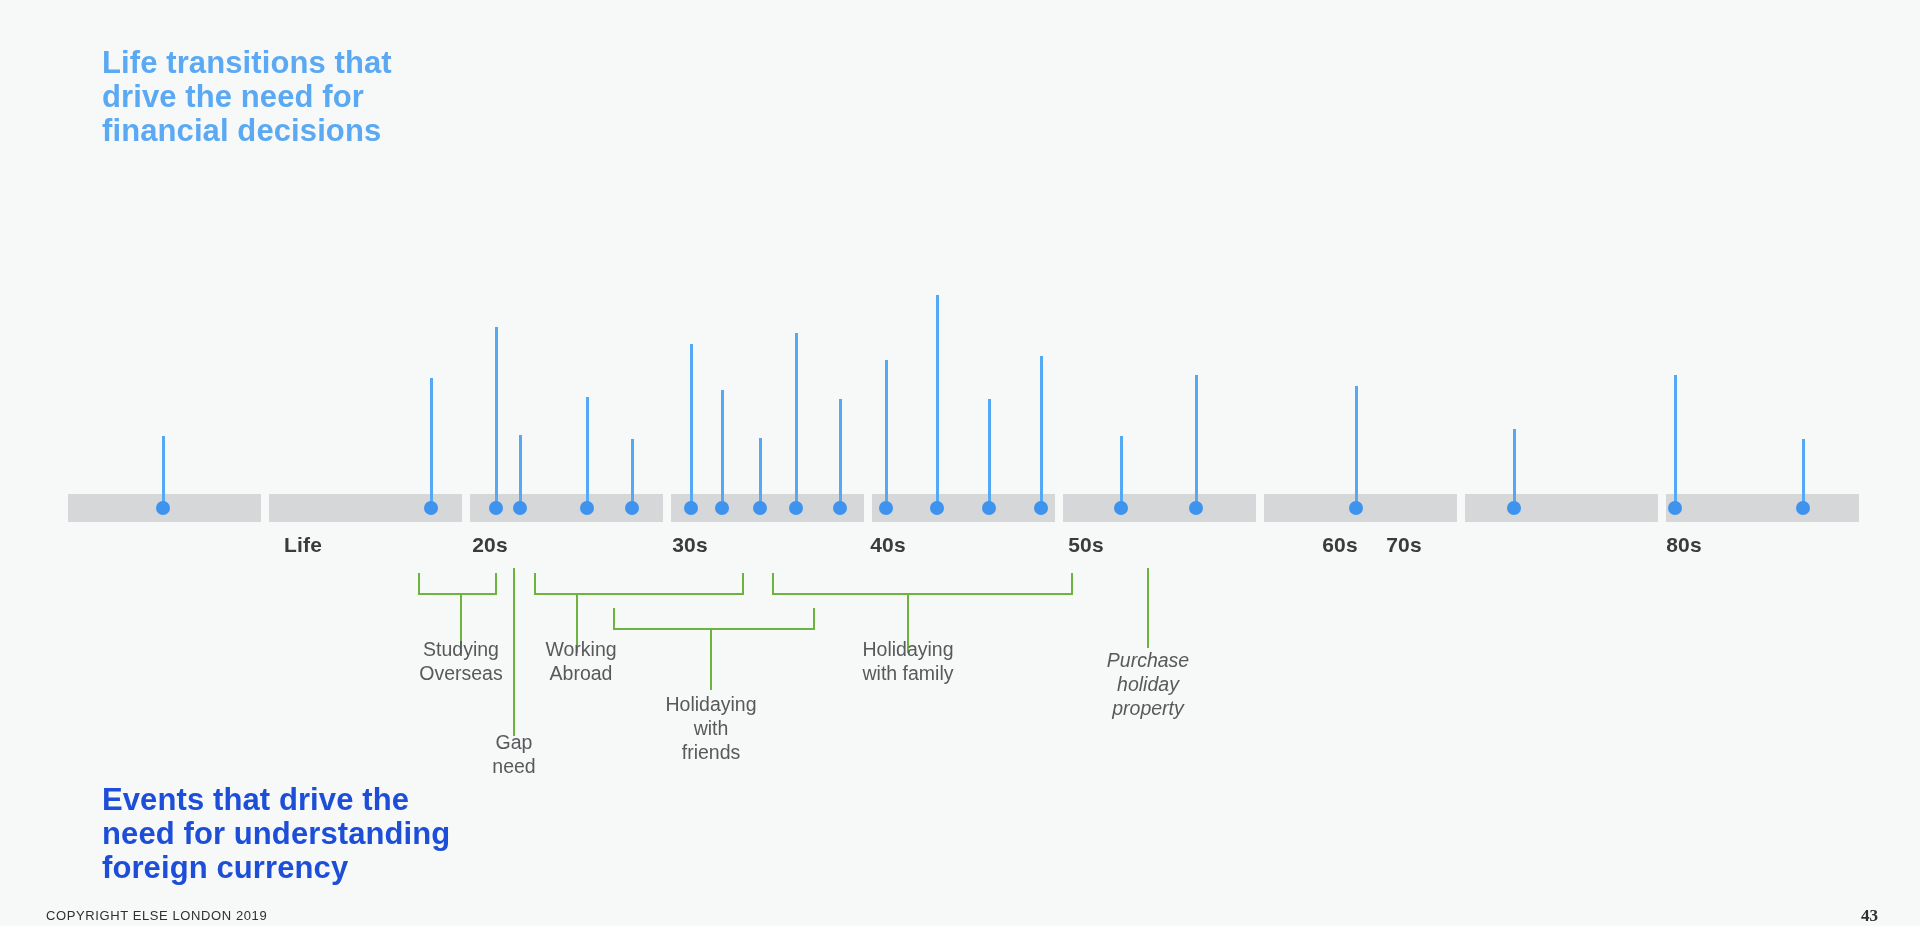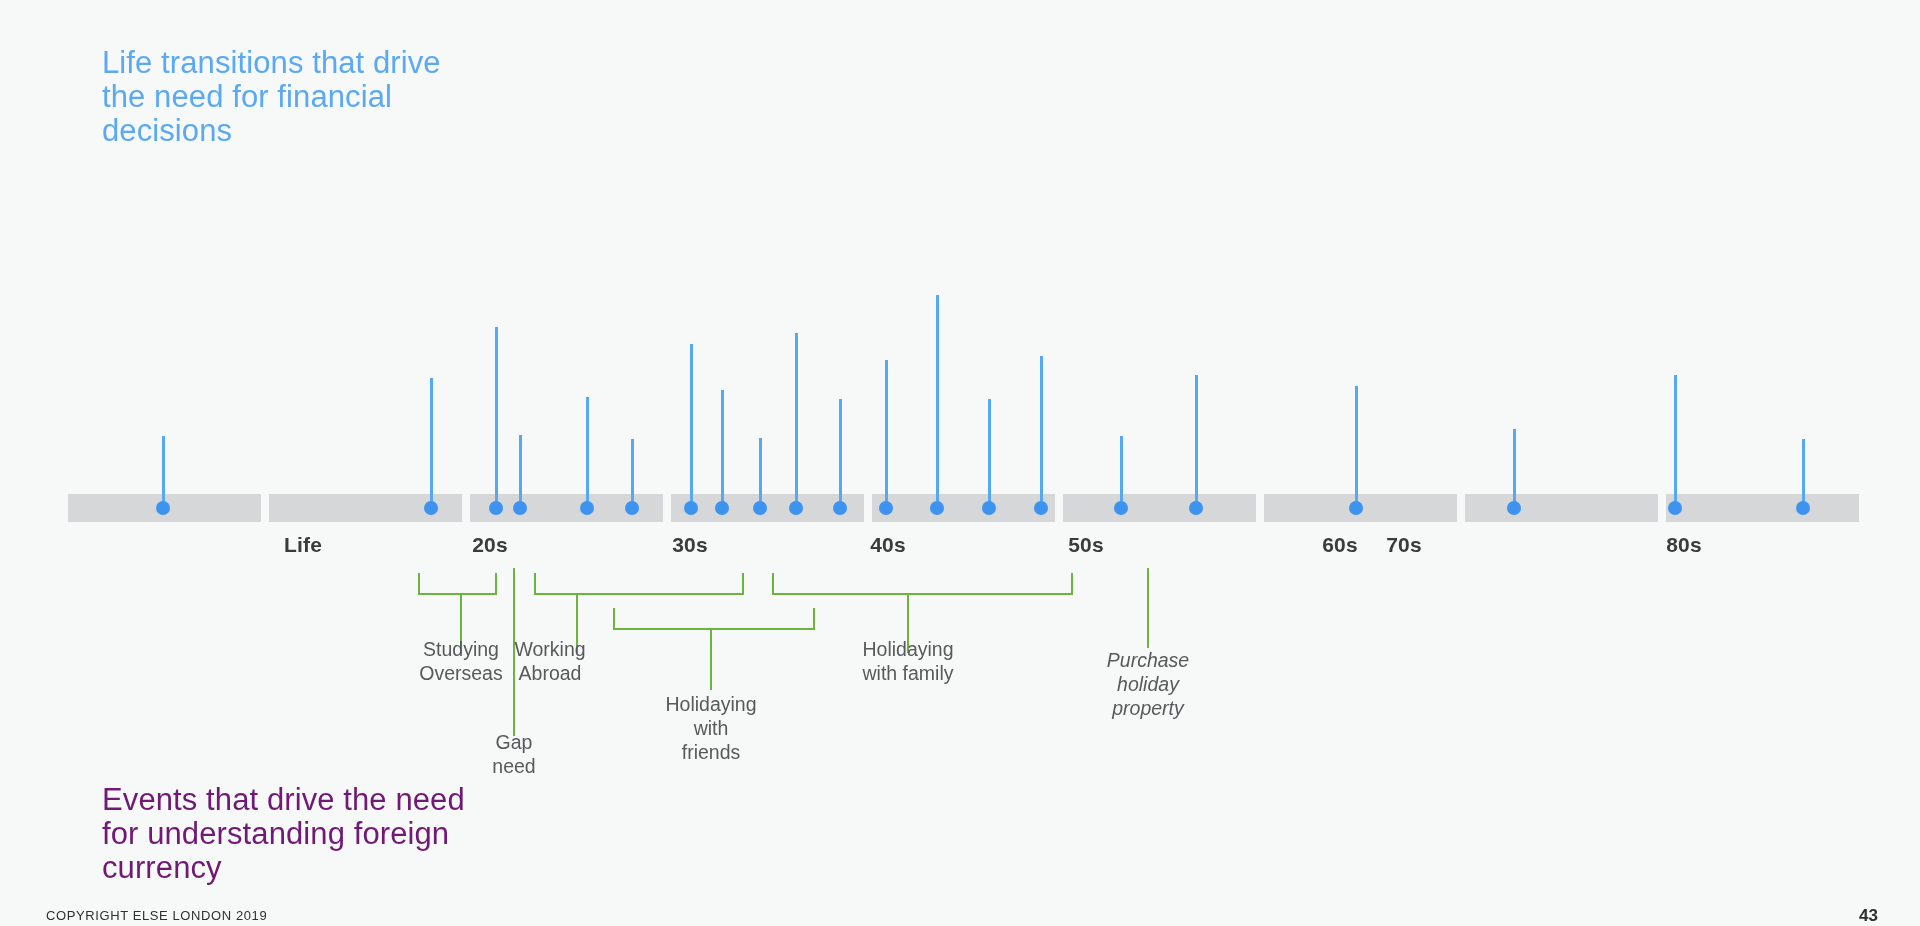--- a/index.html
+++ b/index.html
@@ -18,35 +18,35 @@
     height: 926px;
     background: #f7f8f8;
     overflow: hidden;
   }
 
   
   .heading {
     position: absolute;
     font-size: 31px;
     line-height: 34px;
-    font-weight: 400;
+    font-weight: 700;
     letter-spacing: 0.1px;
     white-space: pre-line;
   }
   #title-blue {
     left: 102px;
     top: 46px;
     width: 360px;
     color: #5aa9f2;
   }
   #title-green {
     left: 102px;
     top: 783px;
     width: 380px;
-    color: #701a75;
+    color: #1d4ed8;
   }
 
   
   #bar-row {
     position: absolute;
     left: 0;
     top: 494px;
     width: 1920px;
     height: 28px;
   }
@@ -130,20 +130,21 @@
     color: #2f2f2f;
     white-space: nowrap;
   }
   #page-number {
     position: absolute;
     right: 42px;
     top: 906px;
     font-size: 17px;
     font-weight: 700;
     color: #2f2f2f;
+    font-family: Liberation Serif, serif;
   }
 </style>
 </head>
 <body>
 
 <div id="slide">
 
   <div class="heading" id="title-blue">Life transitions that drive the need for financial decisions</div>
 
   <div class="heading" id="title-green">Events that drive the need for understanding foreign currency</div>
@@ -266,21 +267,21 @@
 Overseas</div>
       </div>
       <div class="gev" style="left: 0px; top: 0px; width: 1920px; height: 1px;">
         <div class="brk-stem" style="left: 512.75px; top: 568px; height: 168px;"></div>
         <div class="gev-label" style="left: 514px; top: 730px; width: 190px;">Gap
 need</div>
       </div>
       <div class="gev" style="left: 0px; top: 0px; width: 1920px; height: 1px;">
         <div class="brk" style="left: 534px; width: 210px; top: 573px; height: 22px; border-top-width: 0px; border-bottom: 2.5px solid rgb(108, 179, 63);"></div>
         <div class="brk-stem" style="left: 575.75px; top: 595px; height: 58px;"></div>
-        <div class="gev-label" style="left: 550px; top: 637px; width: 190px;">Working
+        <div class="gev-label" style="left: 581px; top: 637px; width: 190px;">Working
 Abroad</div>
       </div>
       <div class="gev" style="left: 0px; top: 0px; width: 1920px; height: 1px;">
         <div class="brk" style="left: 613px; width: 202px; top: 608px; height: 22px; border-top-width: 0px; border-bottom: 2.5px solid rgb(108, 179, 63);"></div>
         <div class="brk-stem" style="left: 709.75px; top: 630px; height: 60px;"></div>
         <div class="gev-label" style="left: 711px; top: 692px; width: 190px;">Holidaying
 with
 friends</div>
       </div>
       <div class="gev" style="left: 0px; top: 0px; width: 1920px; height: 1px;">

